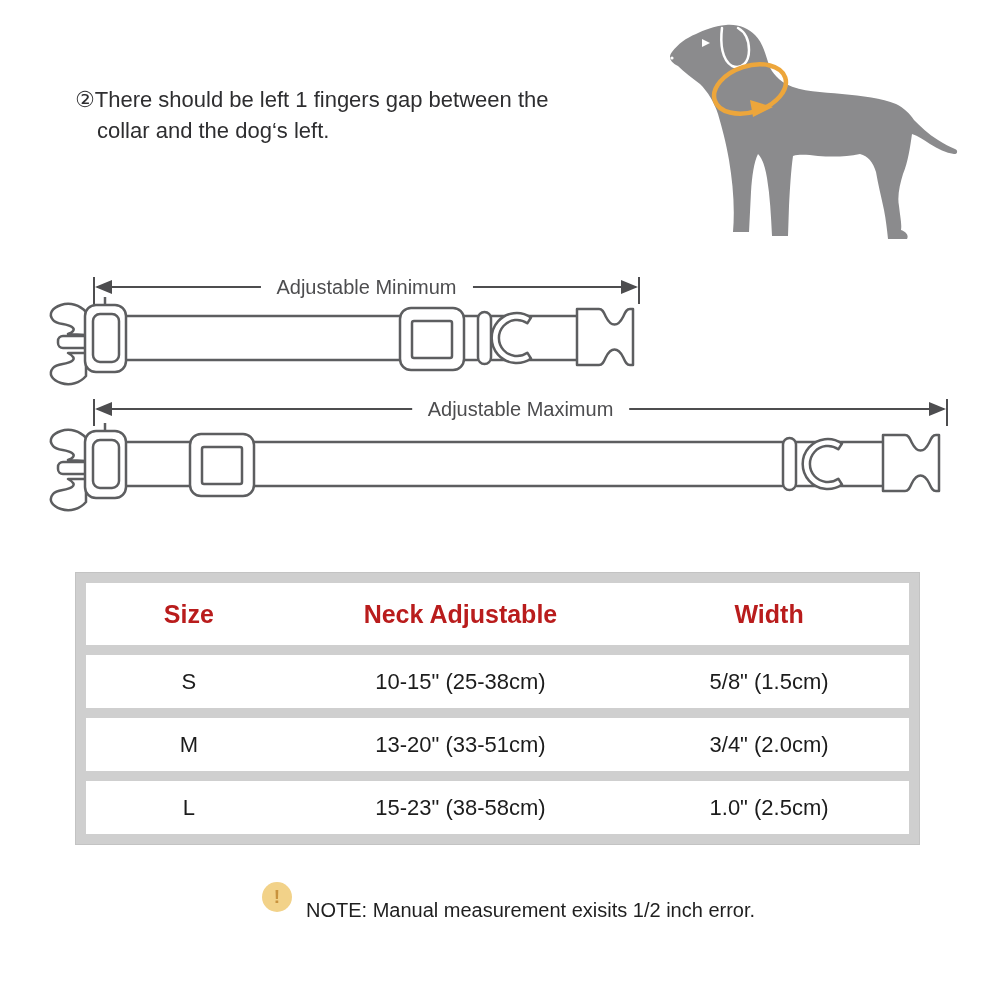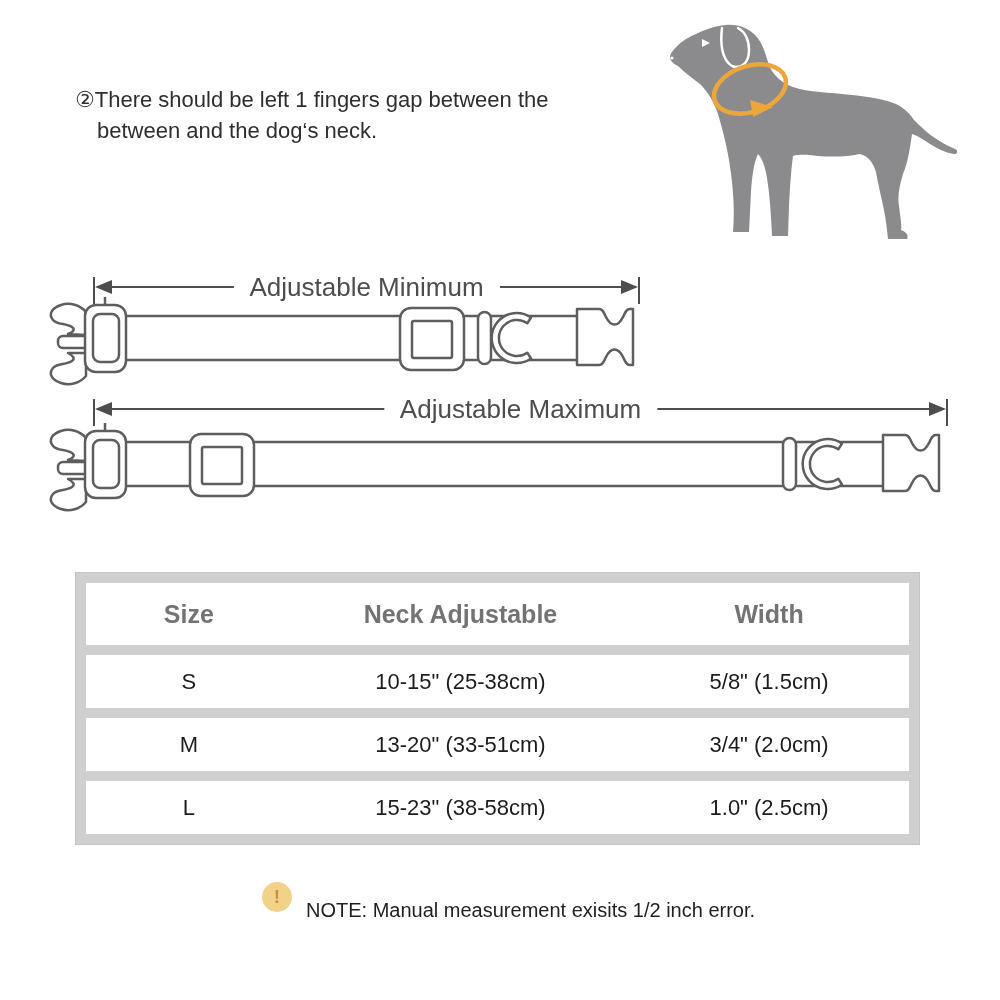--- a/index.html
+++ b/index.html
@@ -14,30 +14,30 @@
 
   
   .dim{position:absolute;height:27px;}
   .dim .bar{position:absolute;top:0;width:2px;height:27px;background:#4d4d4f;}
   .dim .bar.left{left:0;} .dim .bar.right{right:0;}
   .dim .line{position:absolute;left:4px;right:4px;top:9px;height:2px;background:#4d4d4f;}
   .dim .head{position:absolute;top:3px;width:0;height:0;border-top:7px solid transparent;border-bottom:7px solid transparent;}
   .dim .head.left{left:2px;border-right:17px solid #4d4d4f;}
   .dim .head.right{right:2px;border-left:17px solid #4d4d4f;}
   .dim .label{position:absolute;left:50%;top:10px;transform:translate(-50%,-50%);
-      background:#fff;padding:0 16px;font-size:26px;color:#4d4d4f;white-space:nowrap;}
+      background:#fff;padding:0 16px;font-size:20px;color:#4d4d4f;white-space:nowrap;}
 
   .collar-svg{position:absolute;}
   .collar-svg path,.collar-svg rect,.collar-svg line{vector-effect:non-scaling-stroke;}
 
   
   .size-table{position:absolute;left:75px;top:572px;width:845px;background:#cfcfcf;
       border:1px solid #c3c3c3;box-sizing:border-box;padding:10px;}
   .tbl-row{display:grid;grid-template-columns:25% 41% 34%;background:#ffffff;align-items:center;text-align:center;}
-  .tbl-row.header{height:62px;font-size:25px;font-weight:bold;color:#737373;}
+  .tbl-row.header{height:62px;font-size:25px;font-weight:bold;color:#b91c1c;}
   .tbl-row.data{height:53px;margin-top:10px;font-size:22px;color:#1c1c1c;}
   .tbl-cell{white-space:nowrap;}
 
   
   .note{position:absolute;left:262px;top:871px;display:flex;align-items:center;}
   .note-icon{width:30px;height:30px;border-radius:50%;background:#f2d289;color:#c8923d;
       font-weight:bold;font-size:19px;display:flex;align-items:center;justify-content:center;flex:0 0 auto;}
   .note-text{margin-left:14px;font-size:20px;color:#1f1f1f;white-space:nowrap;margin-top:28px;}
 </style>
 </head>
@@ -60,21 +60,21 @@
         <rect x="384" y="25" width="40" height="37" rx="2" fill="none"></rect>
       </g>
       <rect id="part-keeper" x="450" y="16" width="13" height="52" rx="6.5" fill="#ffffff" stroke="#5d5e60" stroke-width="2.5"></rect>
       <path id="part-dring" d="M503,21.5 A25,25 0 1 0 503,62.5 L499.3,56.7 A18,18 0 1 1 499.3,27.3 Z" fill="#ffffff" stroke="#5d5e60" stroke-width="2.5" stroke-linejoin="round"></path>
       <path id="part-socket" d="M549,13 H571 C575,13 576,17 578,21 C580.5,26 583,28.5 586.5,28.5 C590,28.5 592.5,26 595,21 C597,17 598,13 602,13 H605 V69 H602 C598,69 597,65 595,61 C592.5,56 590,53.5 586.5,53.5 C583,53.5 580.5,56 578,61 C576,65 575,69 571,69 H549 Z" fill="#ffffff" stroke="#5d5e60" stroke-width="2.5" stroke-linejoin="round"></path>
     </defs>
   </svg>
 
   <div class="instructions">
     <div class="instr-line"><span class="circled">②</span><span>There should be left 1 fingers gap between the</span></div>
-    <div class="instr-line instr-wrap">between and the dog‘s neck.</div>
+    <div class="instr-line instr-wrap">collar and the dog‘s left.</div>
   </div>
 
   <svg class="collar-svg" style="left:652px;top:8px" width="325" height="242" viewBox="0 0 325 242">
     <path fill="#8b8b8d" d="
       M20,44 C26,36 34,30 44,26 C52,22 62,18 74,17 C86,16 96,20 103,27
       C110,34 113,44 116,54 C118,62 124,70 134,76 C150,84 170,84 190,86
       C210,88 230,90 244,96 C252,100 258,106 262,112 C268,118 276,126 286,132
       C292,136 298,139 303,141 C306,142 306,146 302,146 C294,145 286,141 278,136
       C272,132 266,128 260,126 C258,140 256,154 251,166 C248,176 245,188 247,198
       C248,208 250,216 249,222 C254,224 257,227 255,231 L236,231

